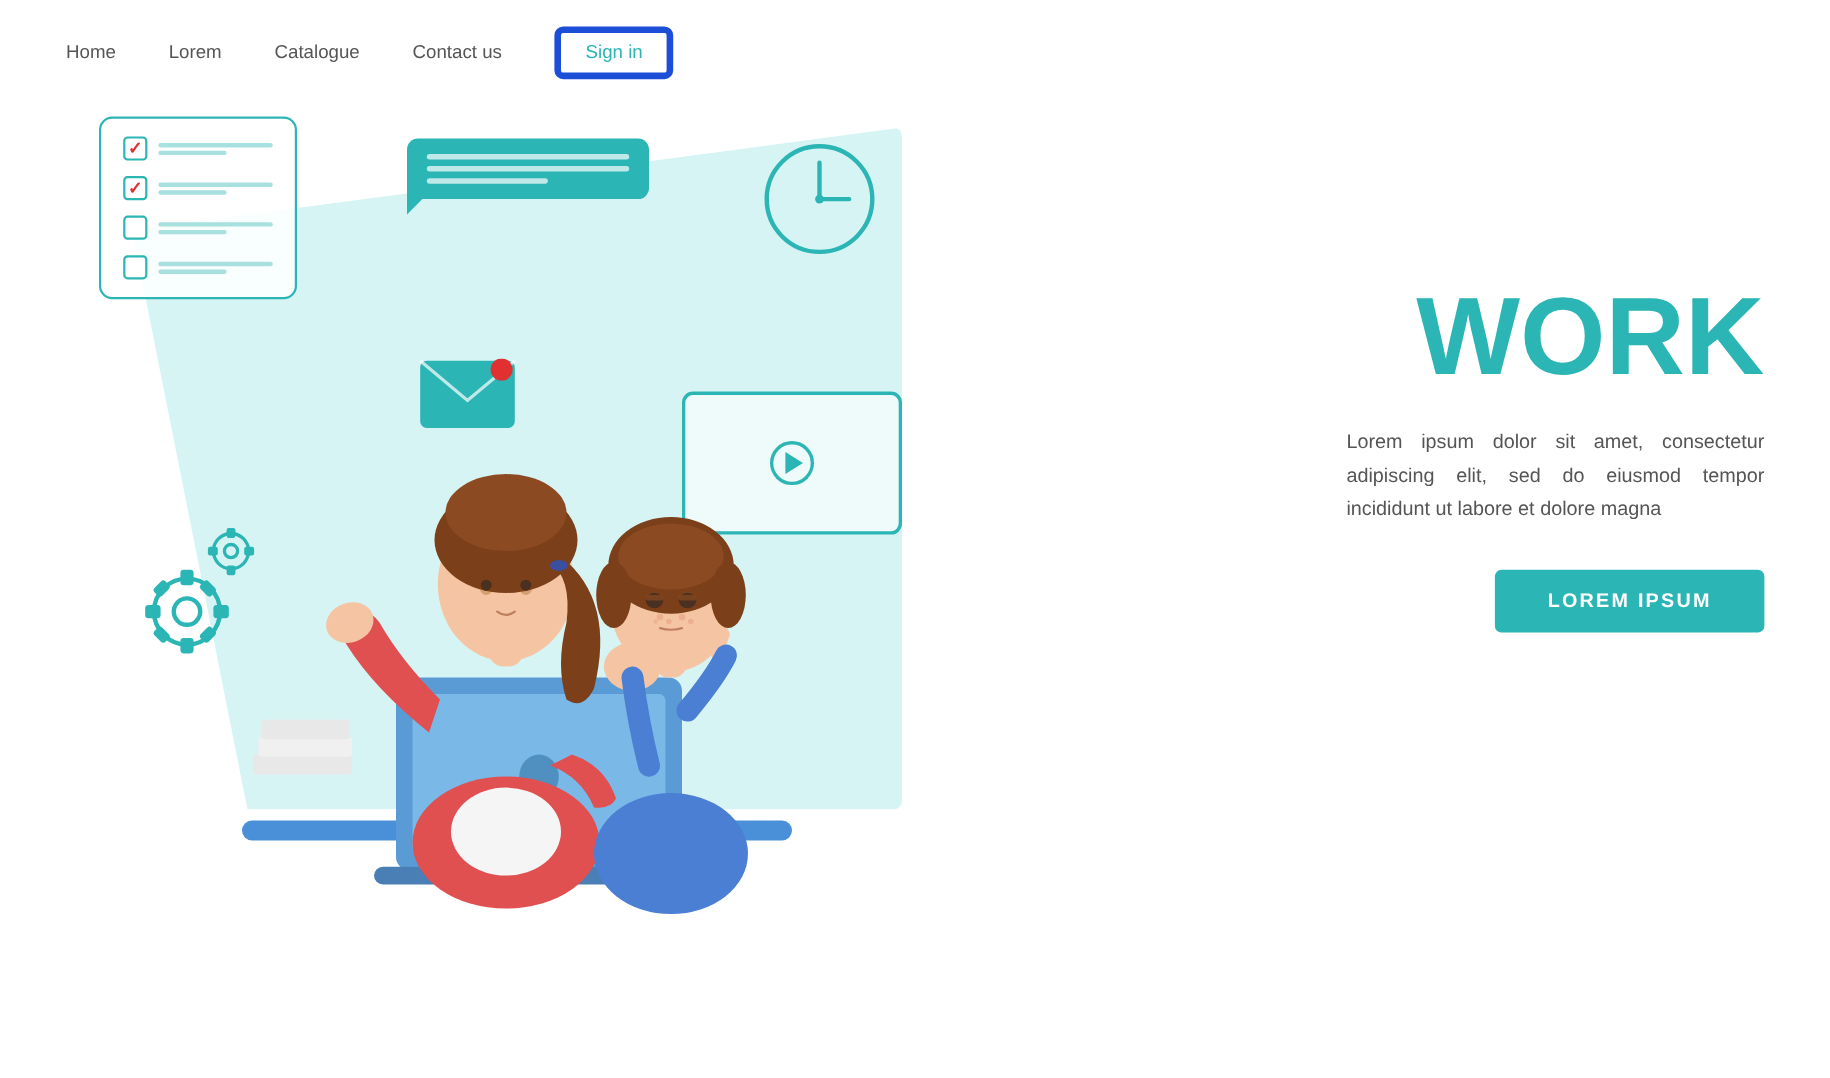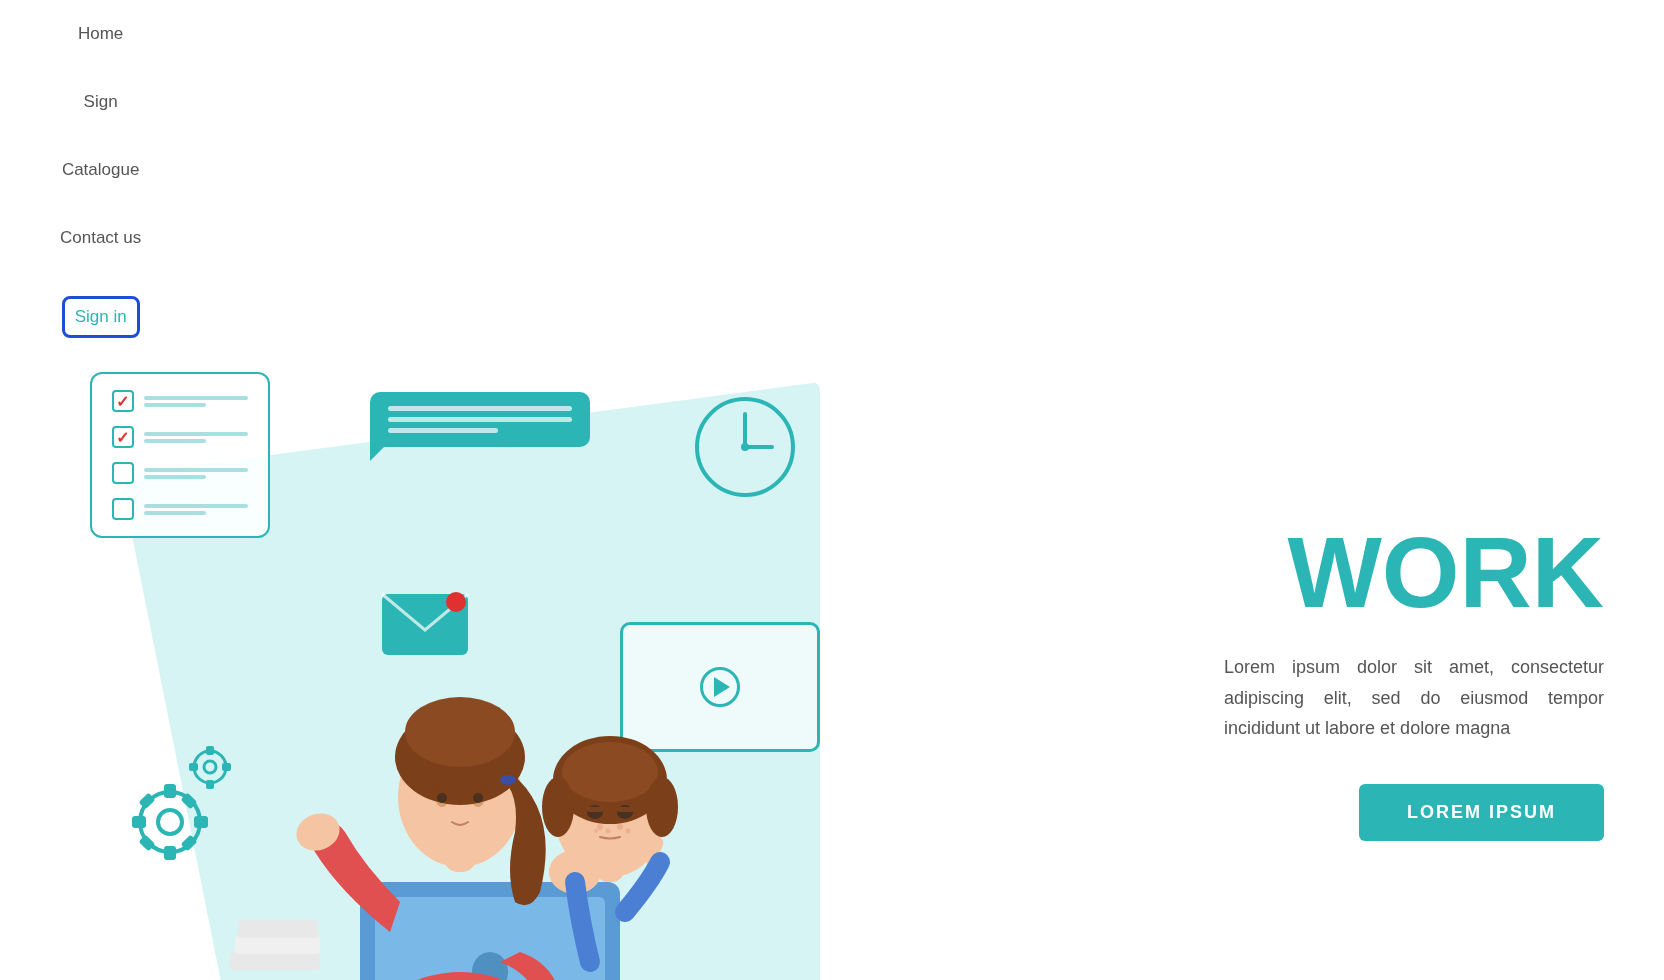--- a/index.html
+++ b/index.html
@@ -34,32 +34,31 @@
       font-size: 22px;
       font-weight: 700;
       color: #2bb5b5;
       letter-spacing: 1px;
       text-transform: uppercase;
     }
     .nav {
       display: flex;
       align-items: center;
       gap: 48px;
-      flex-direction: column;
     }
     .nav-link {
       font-size: 17px;
       color: #555;
       text-decoration: none;
       cursor: pointer;
     }
     .sign-in-btn {
-      border: 3px solid #1d4ed8;
+      border: 6px solid #1d4ed8;
       border-radius: 8px;
-      padding: 8px 10px;
+      padding: 8px 22px;
       font-size: 17px;
       color: #2bb5b5;
       background: transparent;
       cursor: pointer;
       font-weight: 500;
     }
 
     
     .main {
       display: flex;
@@ -275,21 +274,21 @@
       cursor: pointer;
     }
   </style>
 </head>
 <body>
 
 <header class="header">
 
   <nav class="nav">
     <a class="nav-link">Home</a>
-    <a class="nav-link">Sign</a>
+    <a class="nav-link">Lorem</a>
     <a class="nav-link">Catalogue</a>
     <a class="nav-link">Contact us</a>
     <button class="sign-in-btn">Sign in</button>
   </nav>
 </header>
 
 <main class="main">
 
   <div class="illustration-area">
 

